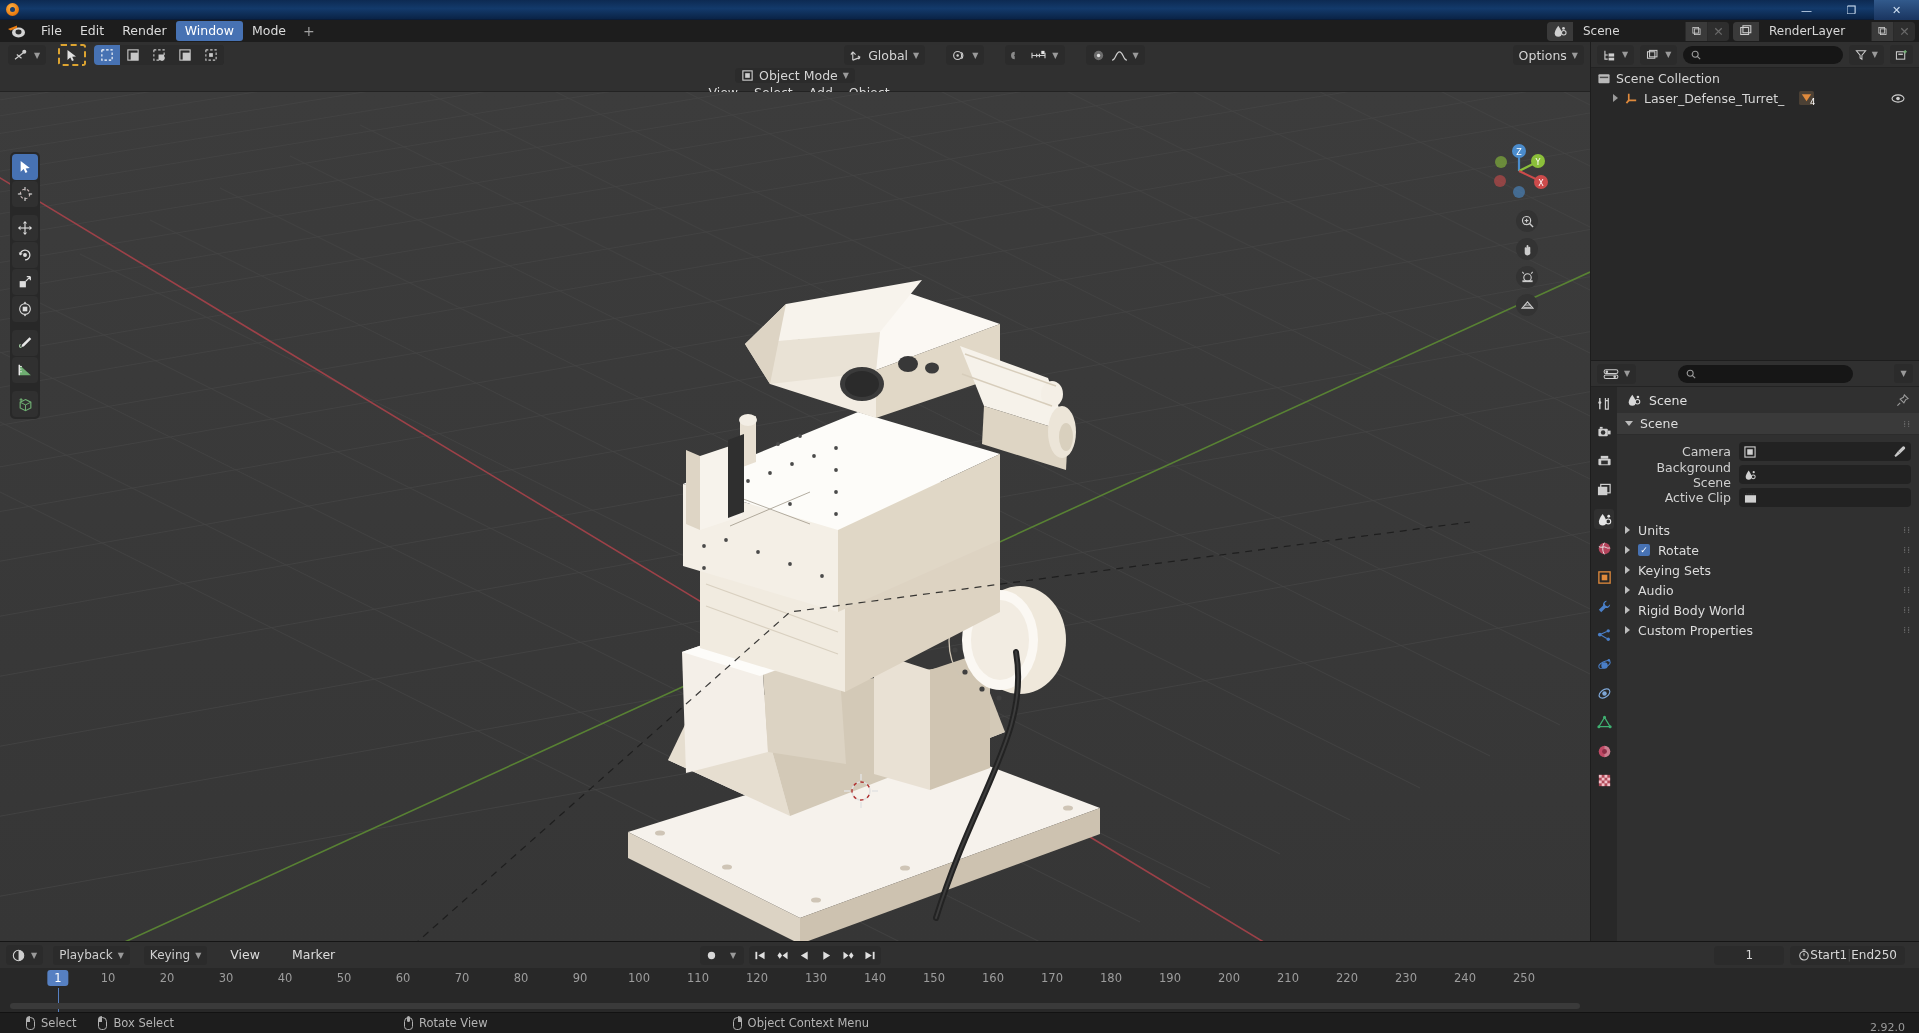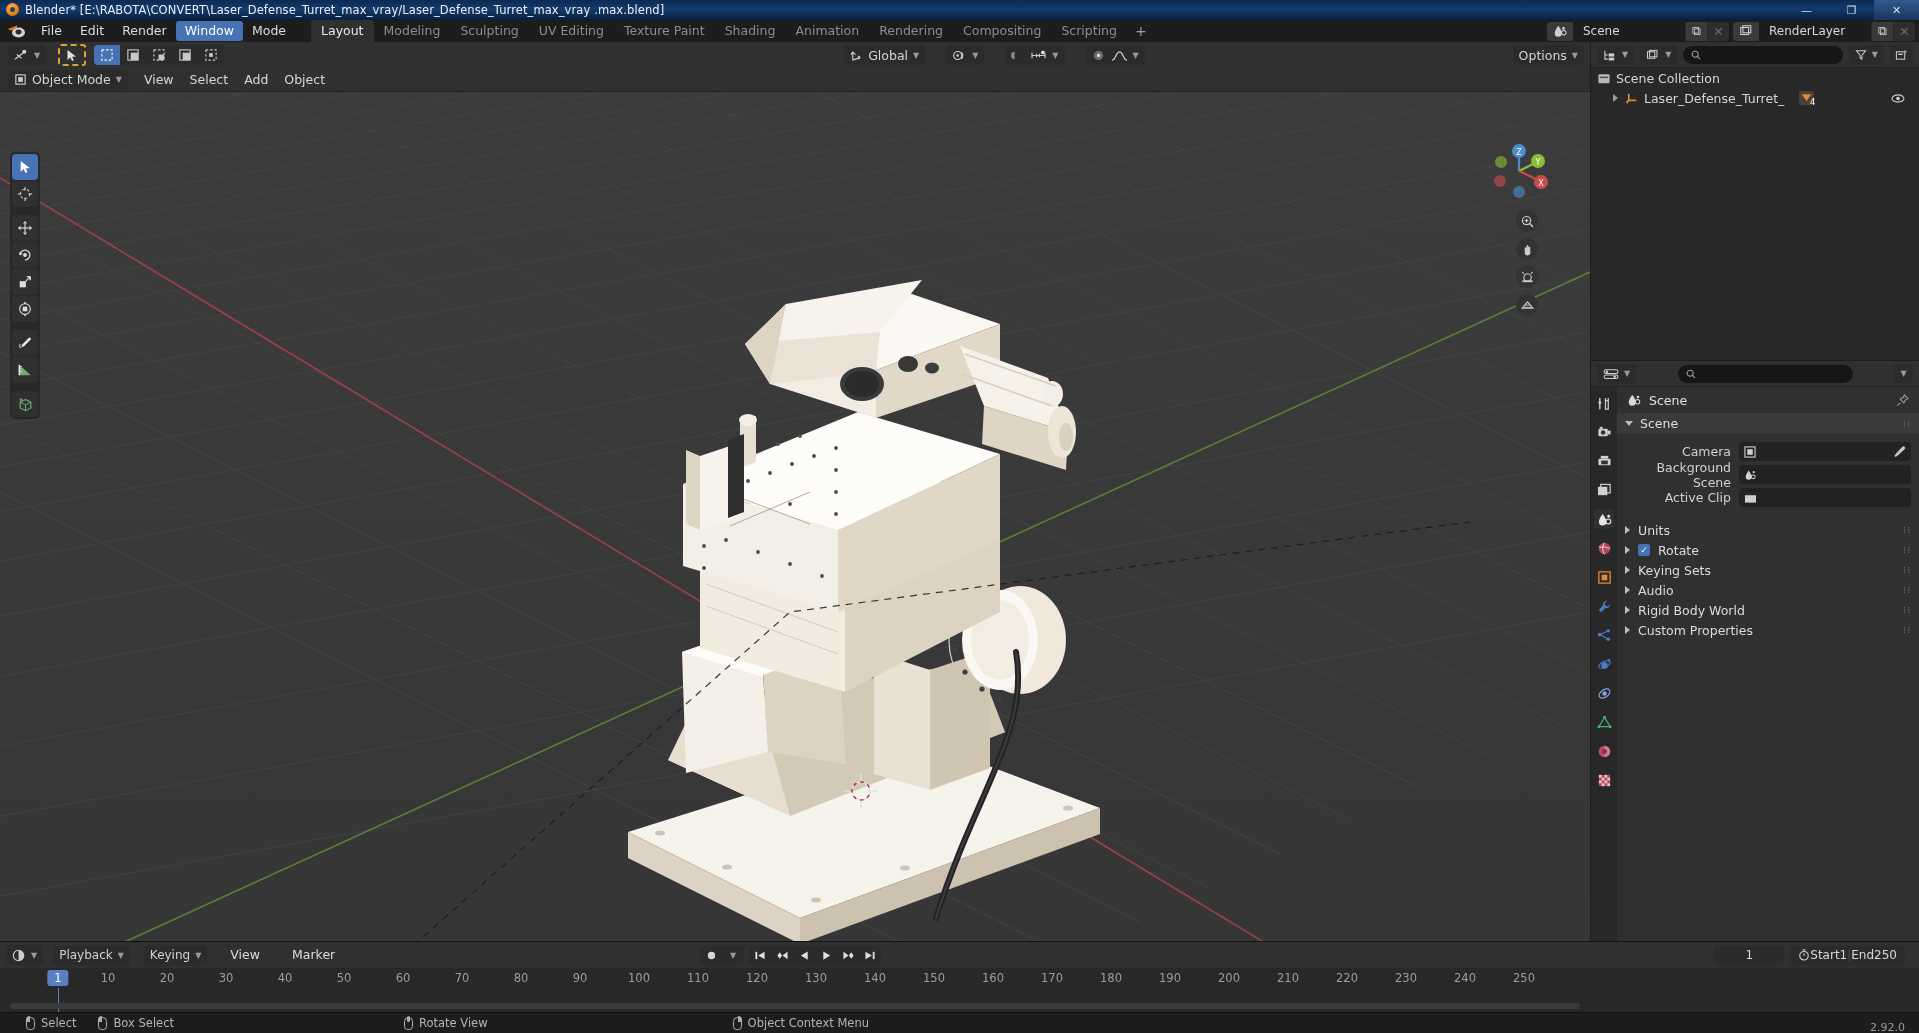--- a/index.html
+++ b/index.html
@@ -49,21 +49,21 @@
   .topbar-right{position:absolute;right:4px;top:1px;display:flex;align-items:center;gap:4px;height:20px;}
   .id-block{display:flex;align-items:center;height:19px;background:#282828;border-radius:4px;overflow:hidden;}
   .id-icon{width:26px;height:19px;display:flex;align-items:center;justify-content:center;background:#3a3a3a;}
   .id-name{background:#1d1d1d;height:19px;display:flex;align-items:center;padding:0 10px;min-width:112px;font-size:12px;color:#d8d8d8;}
   .id-btn{width:22px;height:19px;display:flex;align-items:center;justify-content:center;background:#3a3a3a;border-left:1px solid #2a2a2a;}
   .id-btn.dim{color:#6a6a6a;background:#2e2e2e;}
   .viewport-area{position:absolute;left:0;top:42px;width:1590px;height:899px;background:#303030;}
 
   
   .vp-head1{position:absolute;left:0;top:0;width:1590px;height:26px;background:#303030;display:flex;align-items:center;padding-left:8px;}
-  .vp-head2{position:absolute;left:0;top:26px;width:1590px;height:24px;background:#303030;display:flex;align-items:center;padding-left:8px;border-bottom:1px solid #232323;}
+  .vp-head2{position:absolute;left:0;top:26px;width:1590px;height:24px;background:#303030;display:flex;align-items:center;padding-left:8px;border-bottom:1px solid #232323;flex-direction:column;}
   .hbtn{height:19px;min-width:19px;display:flex;align-items:center;justify-content:center;background:#2b2b2b;border-radius:3px;color:#c8c8c8;padding:0 5px;font-size:12px;}
   .hgroup{display:flex;align-items:center;background:#2b2b2b;border-radius:4px;overflow:hidden;}
   .hgroup .cell{width:26px;height:20px;display:flex;align-items:center;justify-content:center;background:#2b2b2b;}
   .hgroup .cell.on{background:#4772b3;}
   .sel-tool{width:28px;height:22px;border:2px dashed #dda430;border-radius:3px;display:flex;align-items:center;justify-content:center;margin:0 8px 0 4px;}
   .dd{display:flex;align-items:center;background:#2b2b2b;border-radius:4px;height:20px;padding:0 6px;gap:5px;color:#d4d4d4;font-size:12.5px;}
   .caret{font-size:8px;color:#9a9a9a;}
   .vp-menu{padding:2px 8px;color:#d8d8d8;font-size:12.5px;}
   .vp-right1{position:absolute;right:6px;top:3px;display:flex;align-items:center;gap:6px;}
   .vp-right2{position:absolute;right:6px;top:27px;display:flex;align-items:center;gap:6px;}
@@ -135,21 +135,20 @@
   .version{position:absolute;right:14px;color:#9b9b9b;font-size:11px;margin-top:8px;}
   svg{display:block;}
 </style>
 </head>
 <body>
 
 <div class="app">
 
   <div class="titlebar">
     <div class="title-ico"></div>
-    <div class="title-text">Blender* [E:\RABOTA\CONVERT\Laser_Defense_Turret_max_vray/Laser_Defense_Turret_max_vray .max.blend]</div>
     <div class="win-btns">
       <div class="win-btn">—</div>
       <div class="win-btn">❐</div>
       <div class="win-btn close">✕</div>
     </div>
   </div>
 
   <div class="topbar">
     <div class="blender-logo">
       <svg width="22" height="16" viewBox="0 0 22 16">
@@ -157,32 +156,20 @@
         <ellipse cx="12.5" cy="9" rx="3" ry="2.4" fill="#2a2a2a"></ellipse>
         <path d="M2 6 L11 2.5 L11 5 L4.5 7.6 Z" fill="#e87b10"></path>
       </svg>
     </div>
     <div id="menus" style="display:flex;align-items:center;">
         <div class="menu-item">File</div>
         <div class="menu-item">Edit</div>
         <div class="menu-item">Render</div>
         <div class="menu-item active">Window</div>
         <div class="menu-item">Mode</div>
-      </div>
-    <div class="ws-tabs" id="ws-tabs">
-        <div class="ws-tab active">Layout</div>
-        <div class="ws-tab">Modeling</div>
-        <div class="ws-tab">Sculpting</div>
-        <div class="ws-tab">UV Editing</div>
-        <div class="ws-tab">Texture Paint</div>
-        <div class="ws-tab">Shading</div>
-        <div class="ws-tab">Animation</div>
-        <div class="ws-tab">Rendering</div>
-        <div class="ws-tab">Compositing</div>
-        <div class="ws-tab">Scripting</div>
       </div>
     <div class="ws-add">+</div>
 
     <div class="topbar-right">
       <div class="id-block">
         <div class="id-icon">
           <svg width="14" height="14" viewBox="0 0 16 16">
               <path d="M6 2 C3 6 2 8.5 2 10.5 A4 4 0 0 0 10 10.5 C10 8.5 9 6 6 2Z" fill="#d0d0d0"></path>
               <circle cx="12" cy="5" r="1.6" fill="#d0d0d0"></circle>
               <circle cx="12.3" cy="10" r="2.6" fill="none" stroke="#d0d0d0" stroke-width="1.2"></circle>

